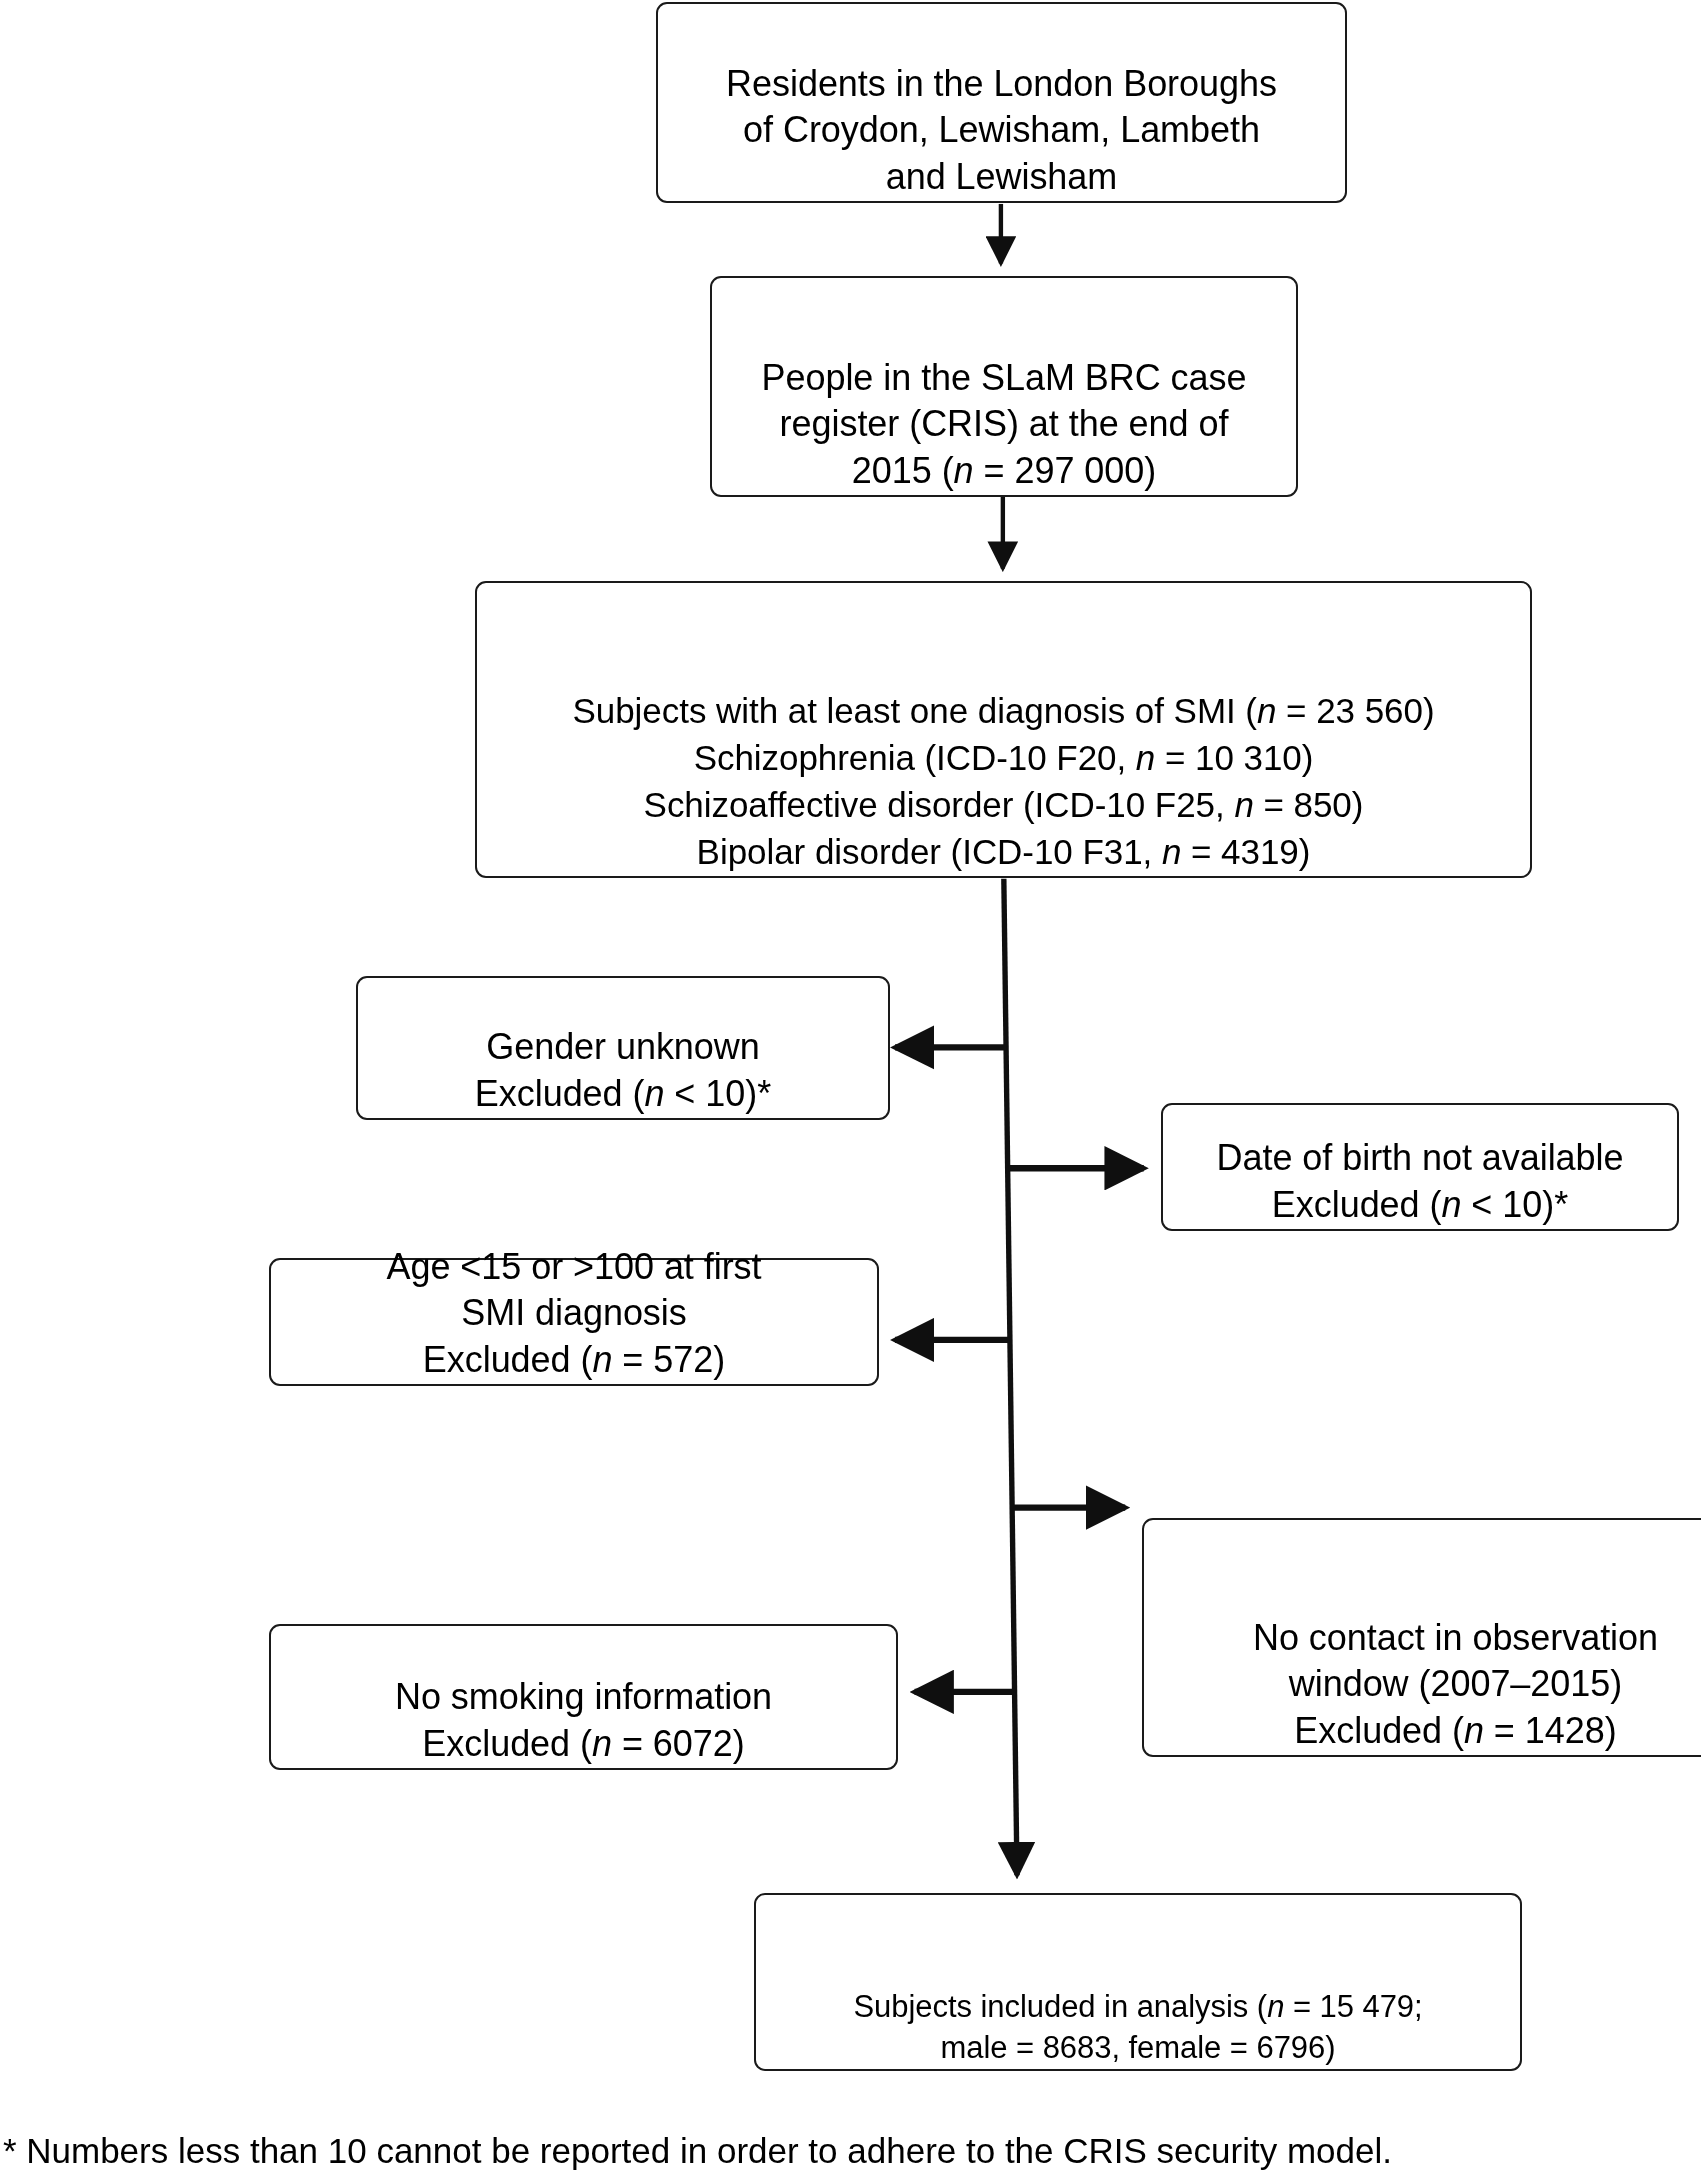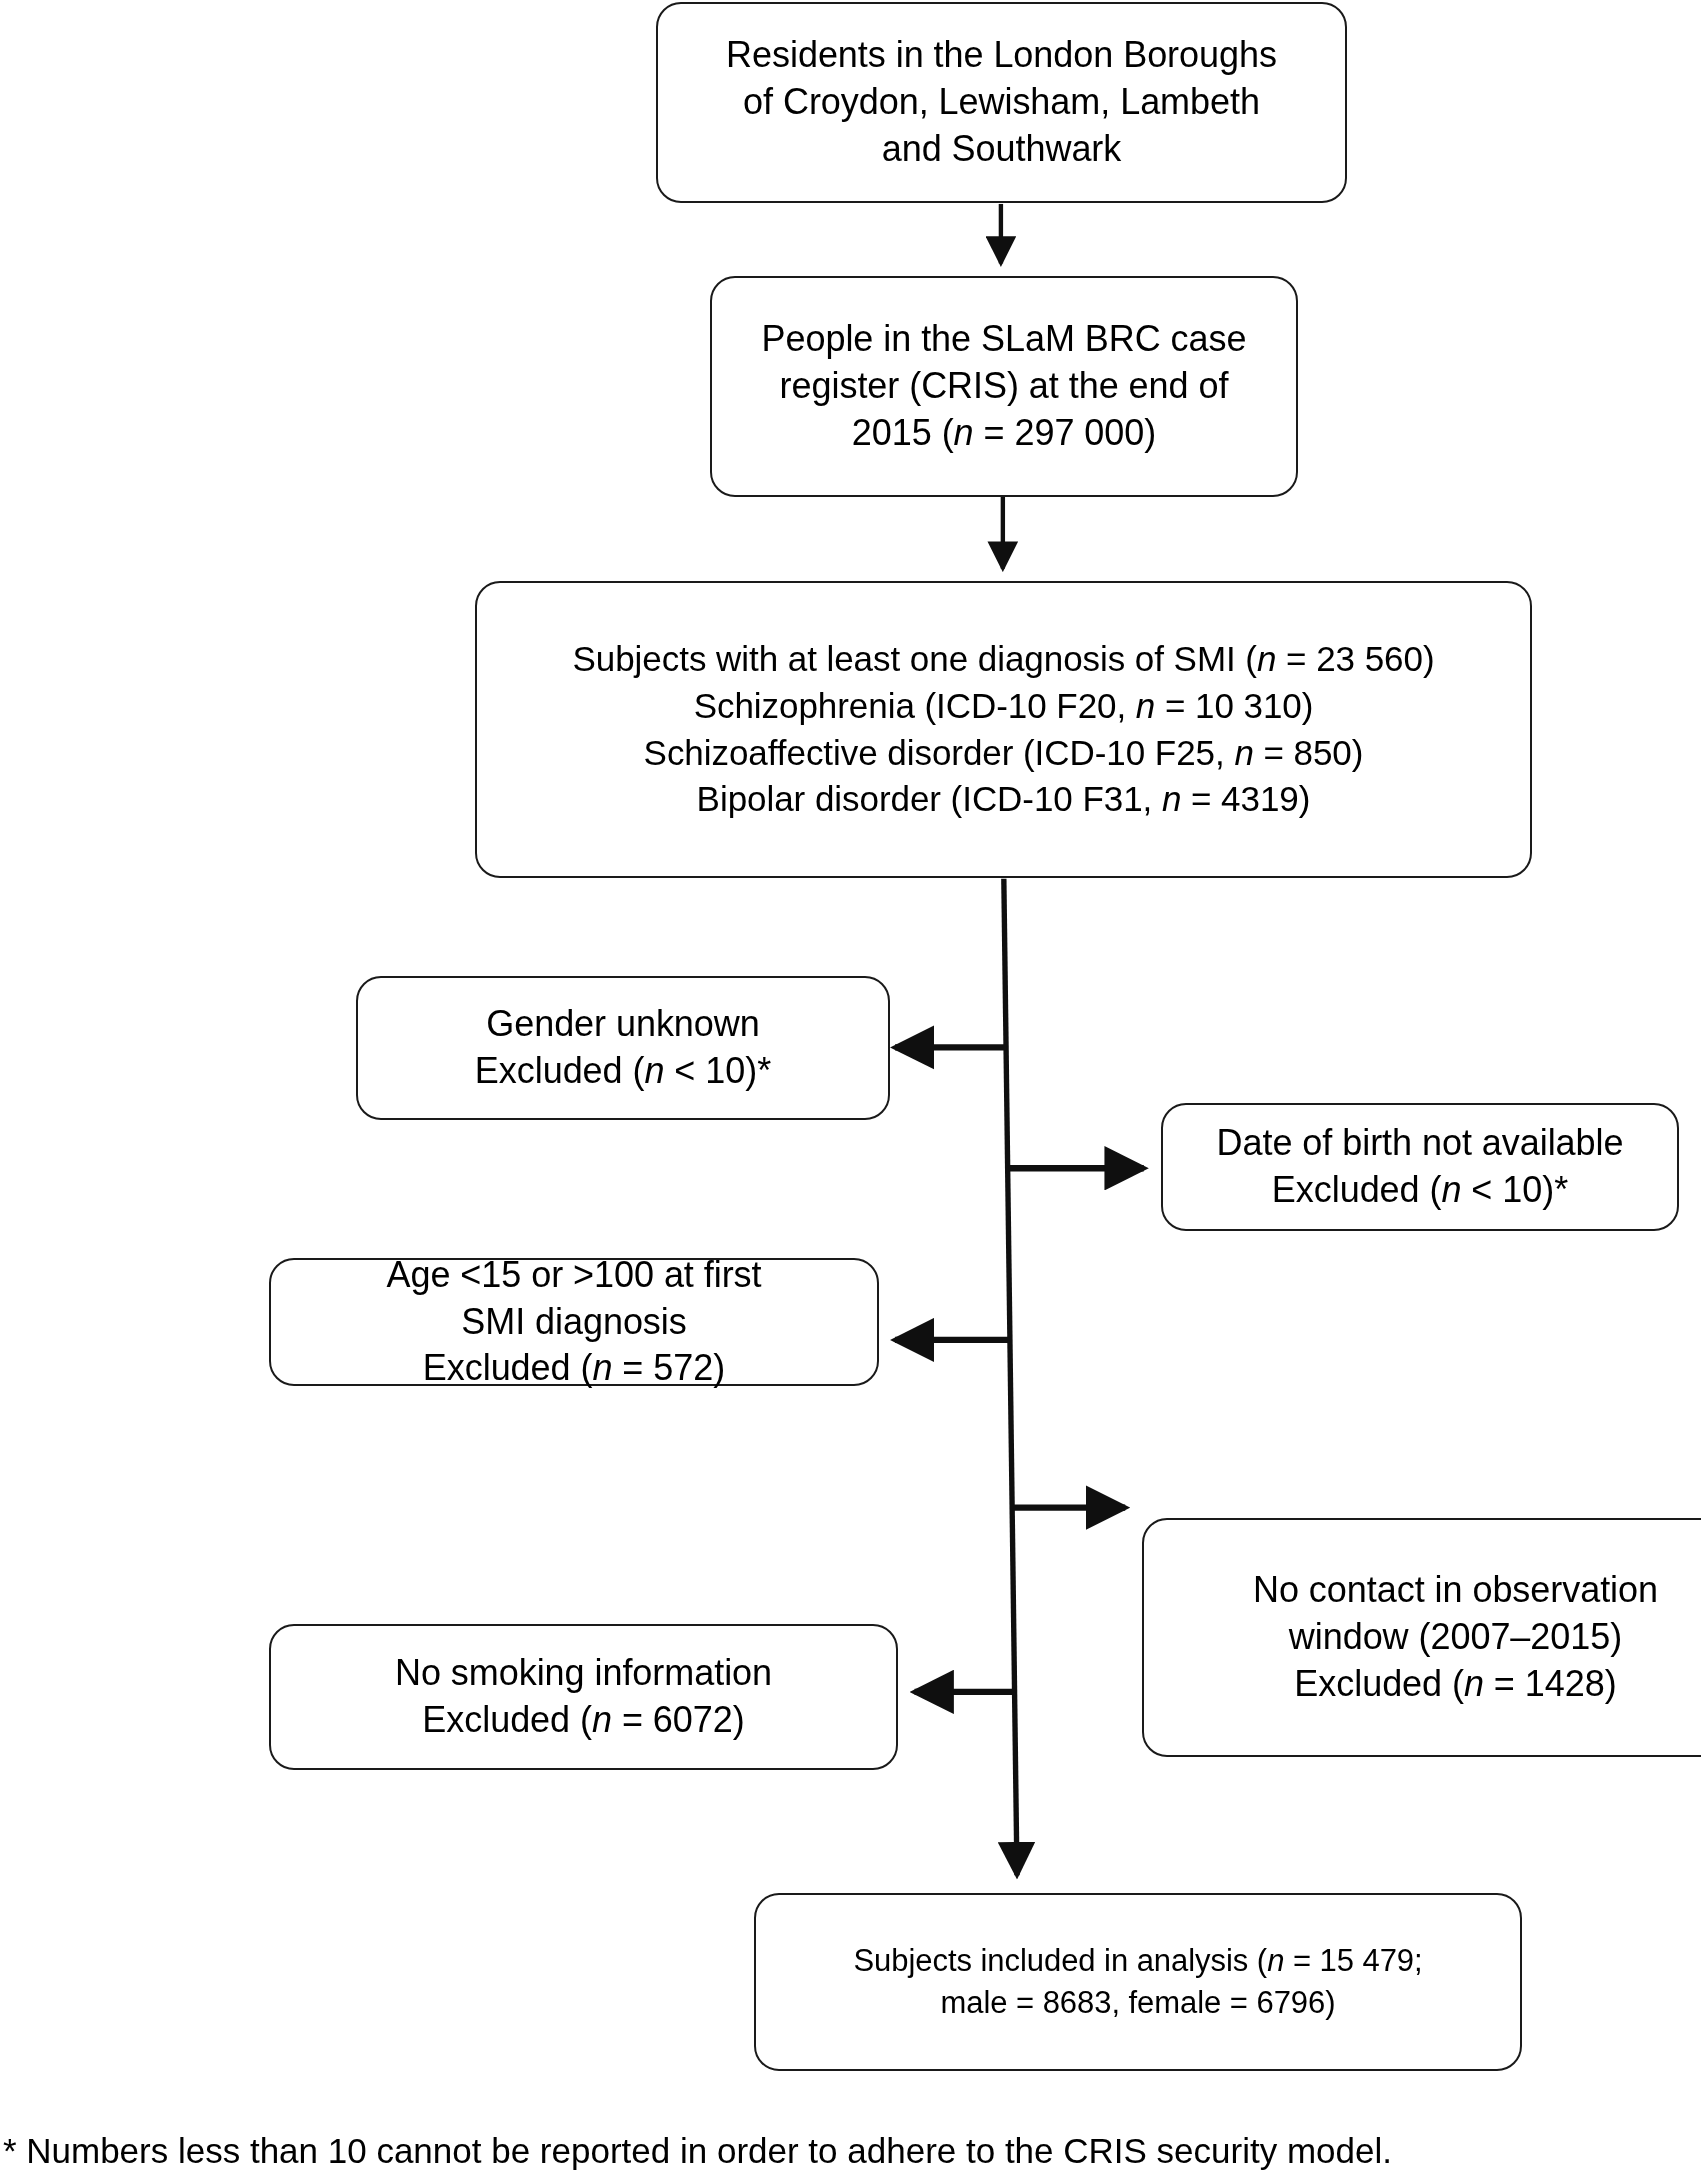--- a/index.html
+++ b/index.html
@@ -10,24 +10,24 @@
     position:relative;
     overflow:hidden;
   }
   #flow-root{position:absolute;inset:0;}
   svg#edges{position:absolute;left:0;top:0;width:1701px;height:2183px;}
 
   .node{
     position:absolute;
     box-sizing:border-box;
     border:2.4px solid #1a1a1a;
-    border-radius:25px;
+    border-radius:11px;
     background:#ffffff;
     display:flex;
-    align-items:center;
+    align-items:flex-end;
     justify-content:center;
     text-align:center;
   }
   .node .lines{
     padding:0 12.7px;
     line-height:1.30;
     font-size:36px;
     letter-spacing:-0.05px;
   }
   .node .lines .ln{display:block;white-space:nowrap;}
@@ -98,21 +98,21 @@
 
     <g>
       <line x1="2082" y1="3470" x2="1876" y2="3470" stroke="#0f0f0f" stroke-width="13" marker-end="url(#arrowhead)"></line>
     </g>
   </svg>
 
   <div class="node" id="node-residents">
     <div class="lines">
       <span class="ln">Residents in the London Boroughs</span>
       <span class="ln">of Croydon, Lewisham, Lambeth</span>
-      <span class="ln">and Southwark</span>
+      <span class="ln">and Lewisham</span>
     </div>
   </div>
 
   <div class="node" id="node-cris">
     <div class="lines">
       <span class="ln">People in the SLaM BRC case</span>
       <span class="ln">register (CRIS) at the end of</span>
       <span class="ln ital-n">2015 (<em class="ital">n</em> = 297 000)</span>
     </div>
   </div>

